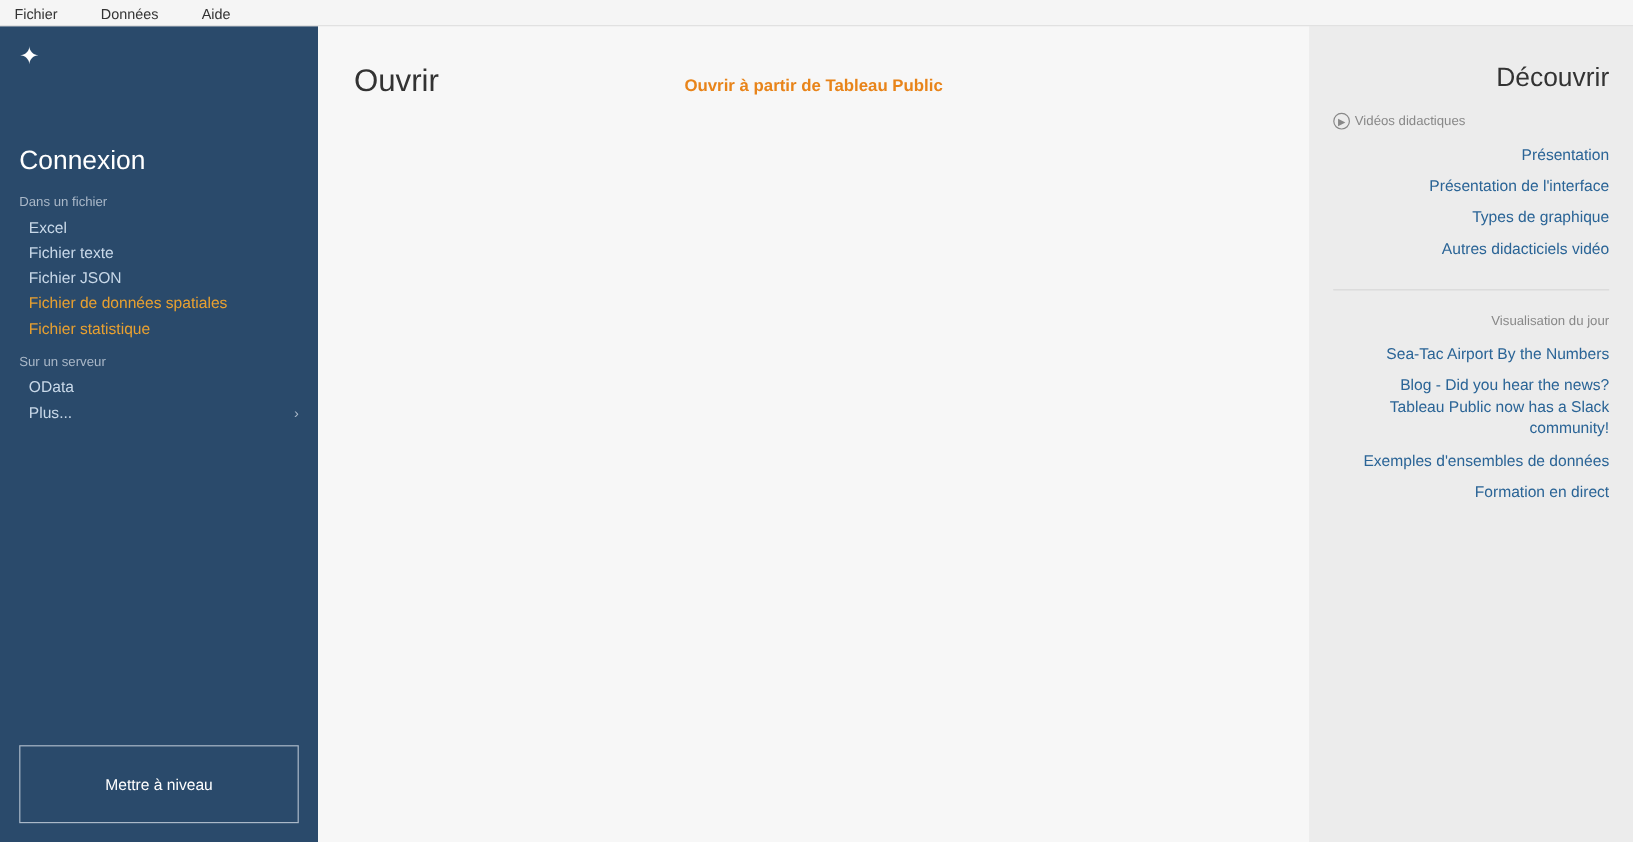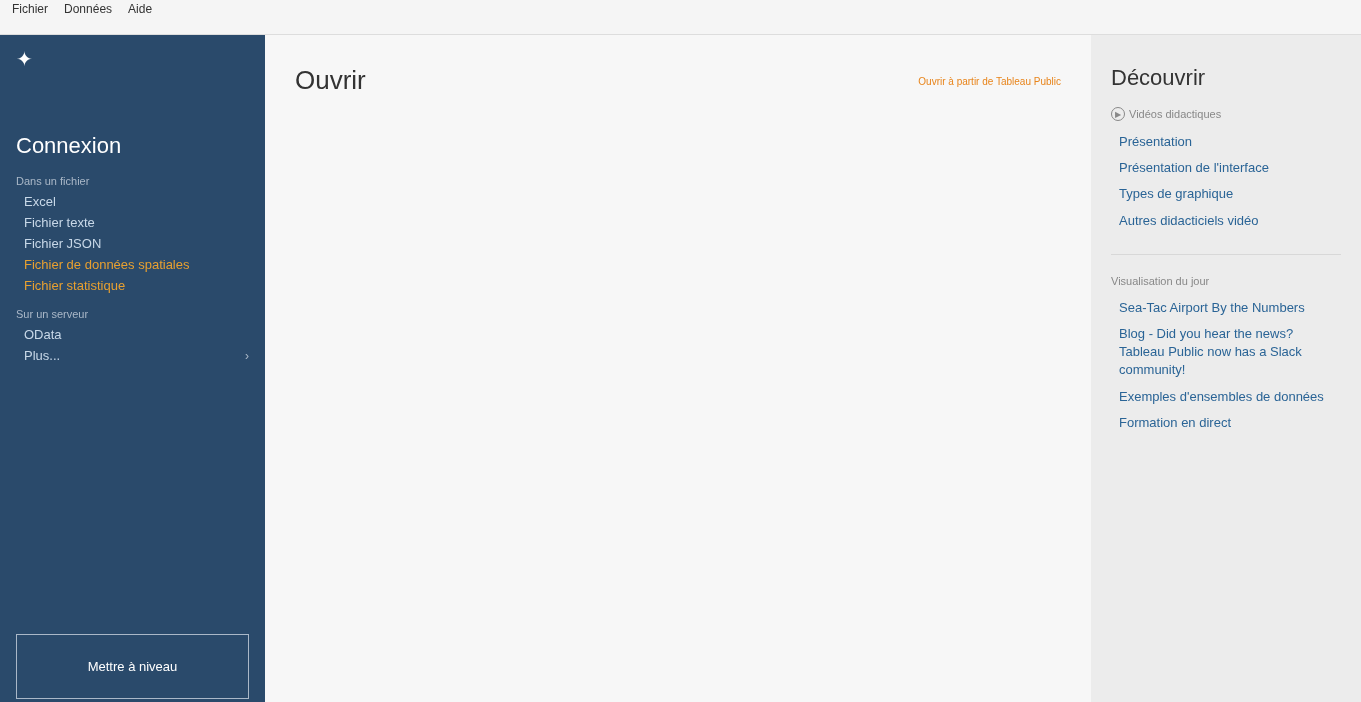--- a/index.html
+++ b/index.html
@@ -2,25 +2,25 @@
 <html><head>
   <meta charset="utf-8">
   <style>
     * { margin: 0; padding: 0; box-sizing: border-box; }
     body { font-family: 'Segoe UI', Arial, sans-serif; font-size: 13px; background: #f0f0f0; }
 
     
     #menubar {
       background: #f5f5f5;
       border-bottom: 1px solid #ddd;
-      height: 35px;
-      display: flex;
-      align-items: flex-start;
+      height: 22px;
+      display: flex;
+      align-items: flex-end;
       padding: 0 8px;
-      gap: 8px;
+      gap: 28px;
     }
     .menu-item {
       font-size: 12px;
       color: #333;
       cursor: pointer;
       padding: 2px 4px;
     }
 
     
     #app {
@@ -111,36 +111,38 @@
       overflow: auto;
     }
     #main-title {
       font-size: 26px;
       font-weight: 300;
       color: #333;
       margin-bottom: 20px;
     }
     #ouvrir-link {
       display: block;
-      text-align: right;
+      text-align: center;
       color: #e8841a;
-      font-size: 10px;
+      font-size: 14px;
       cursor: pointer;
       text-decoration: none;
       margin-top: -40px;
       margin-bottom: 20px;
+      font-weight: bold;
     }
 
     
     #right-panel {
       width: 270px;
       background: #ececec;
       padding: 30px 20px;
       overflow: auto;
       flex-shrink: 0;
+      text-align: right;
     }
     #decouvrir-title {
       font-size: 22px;
       font-weight: 300;
       color: #333;
       margin-bottom: 16px;
     }
     .right-section-label {
       font-size: 11px;
       color: #888;

